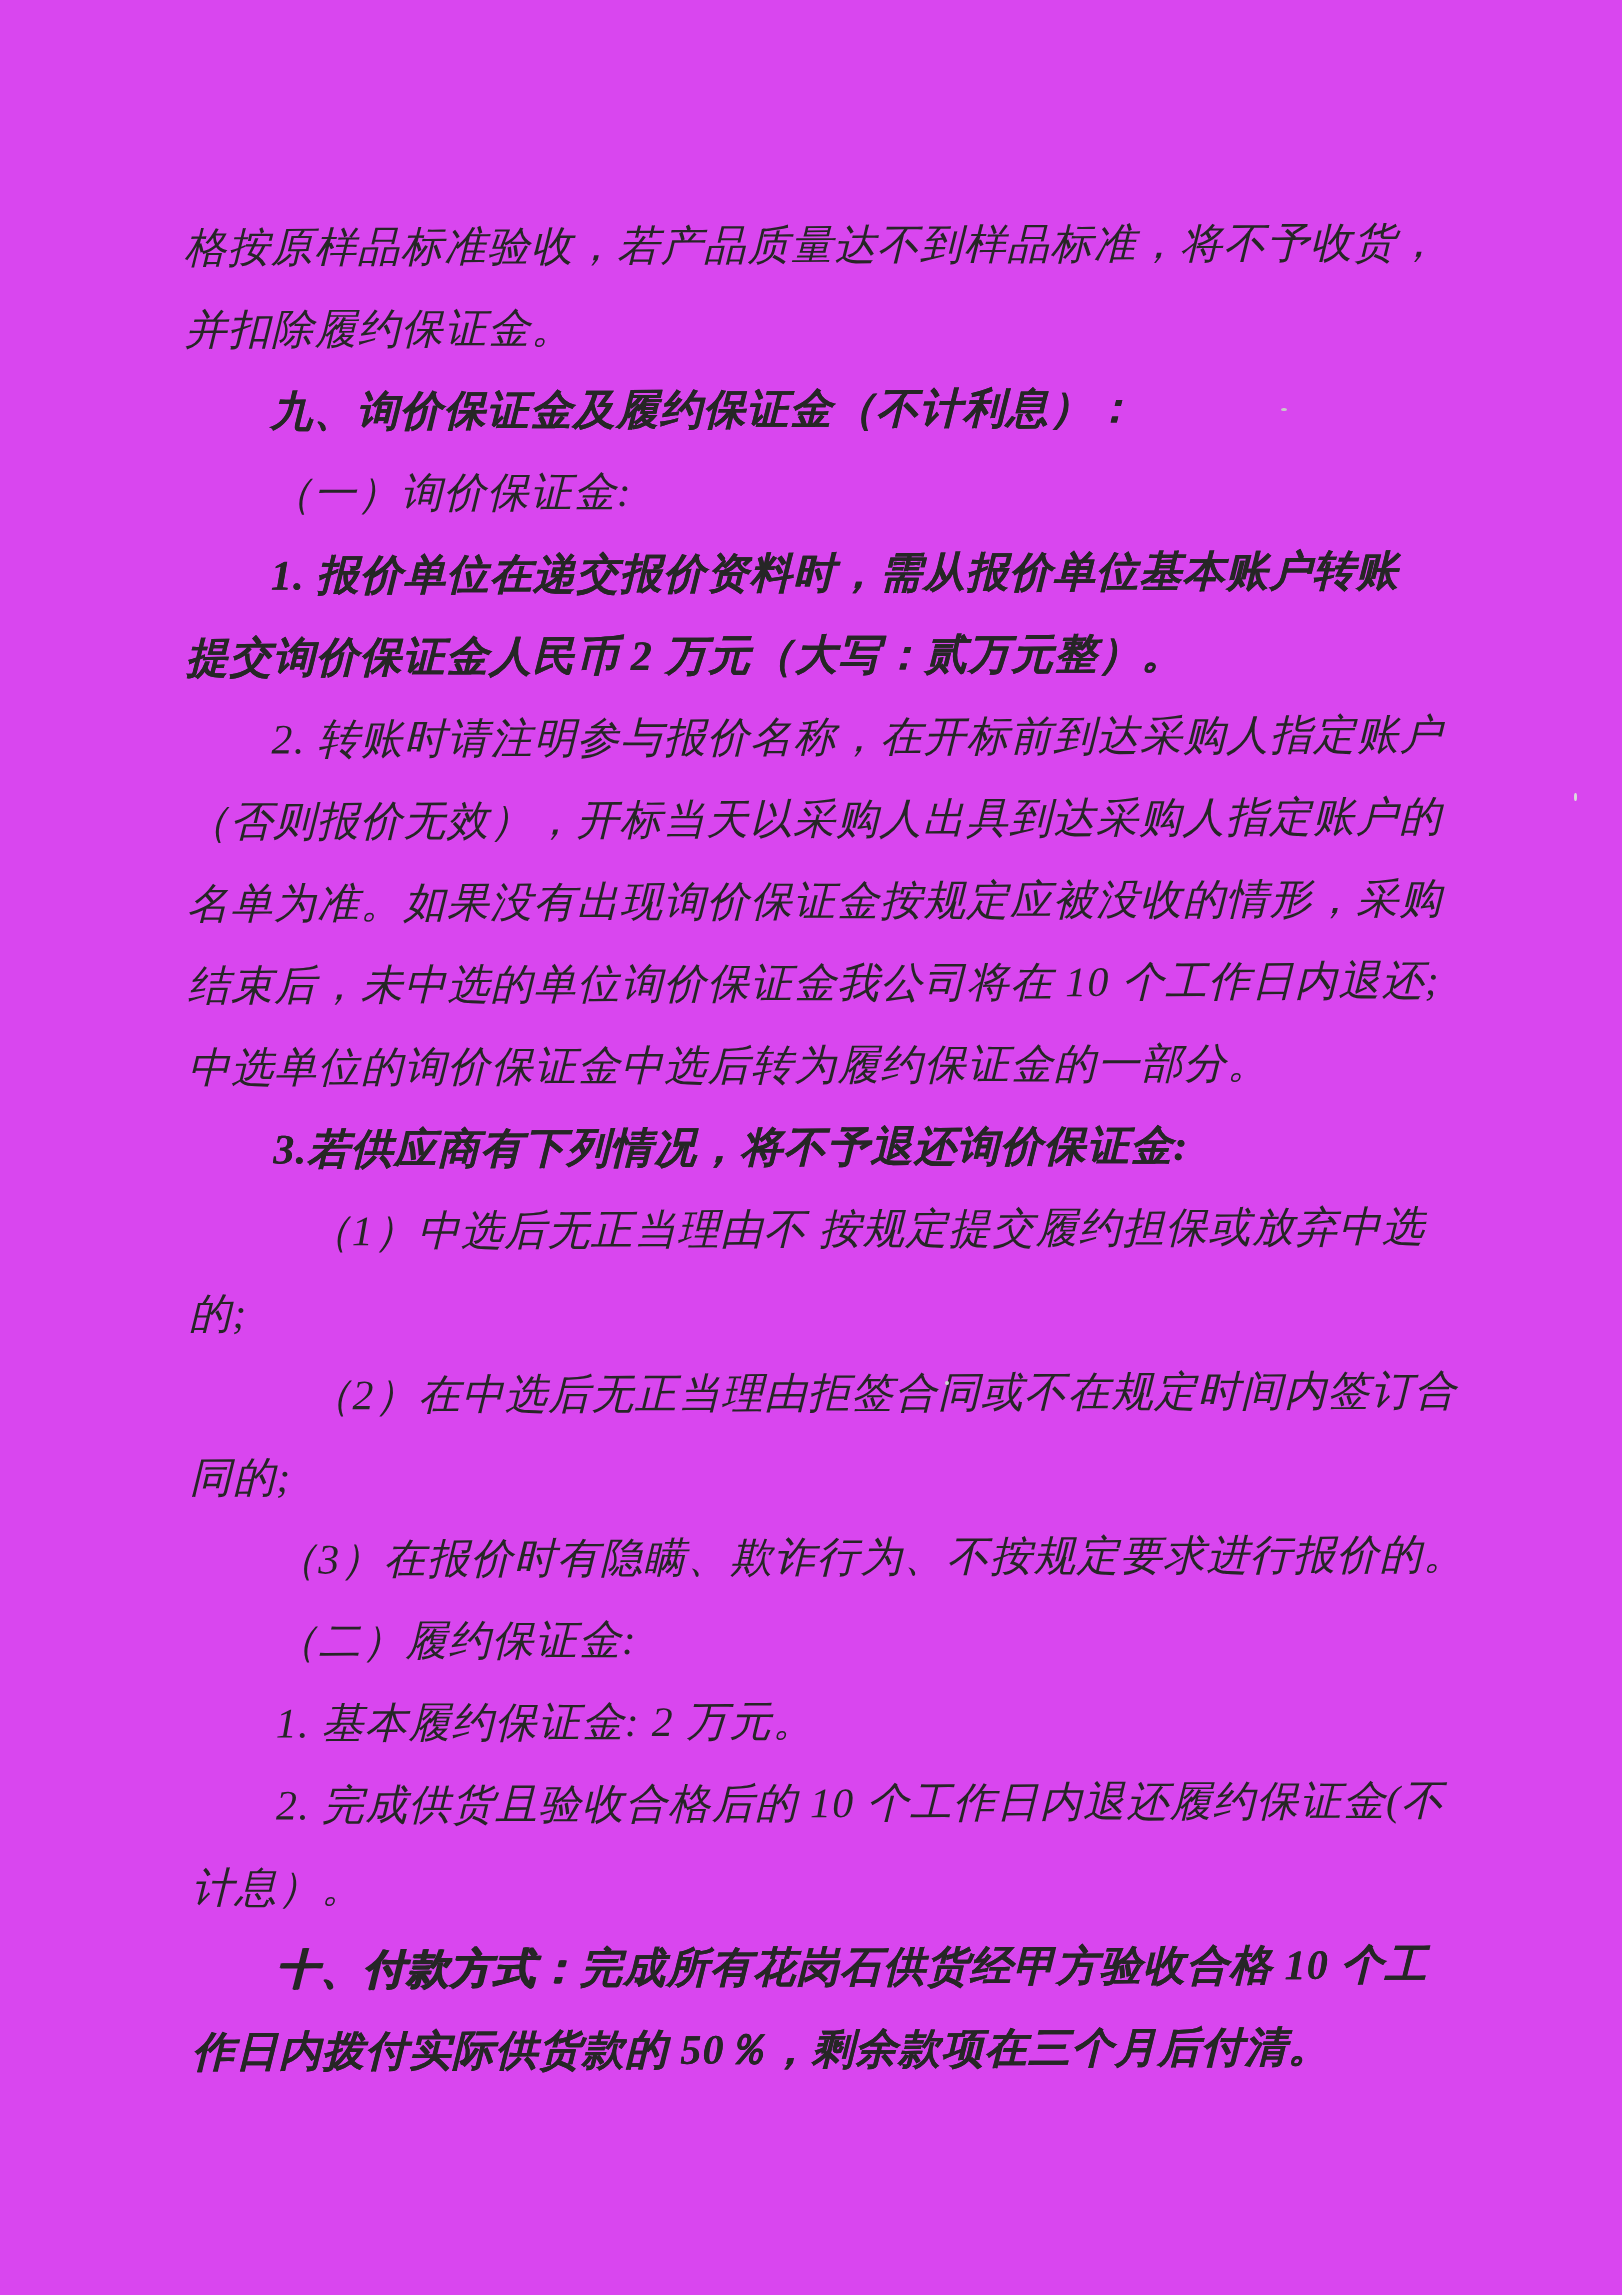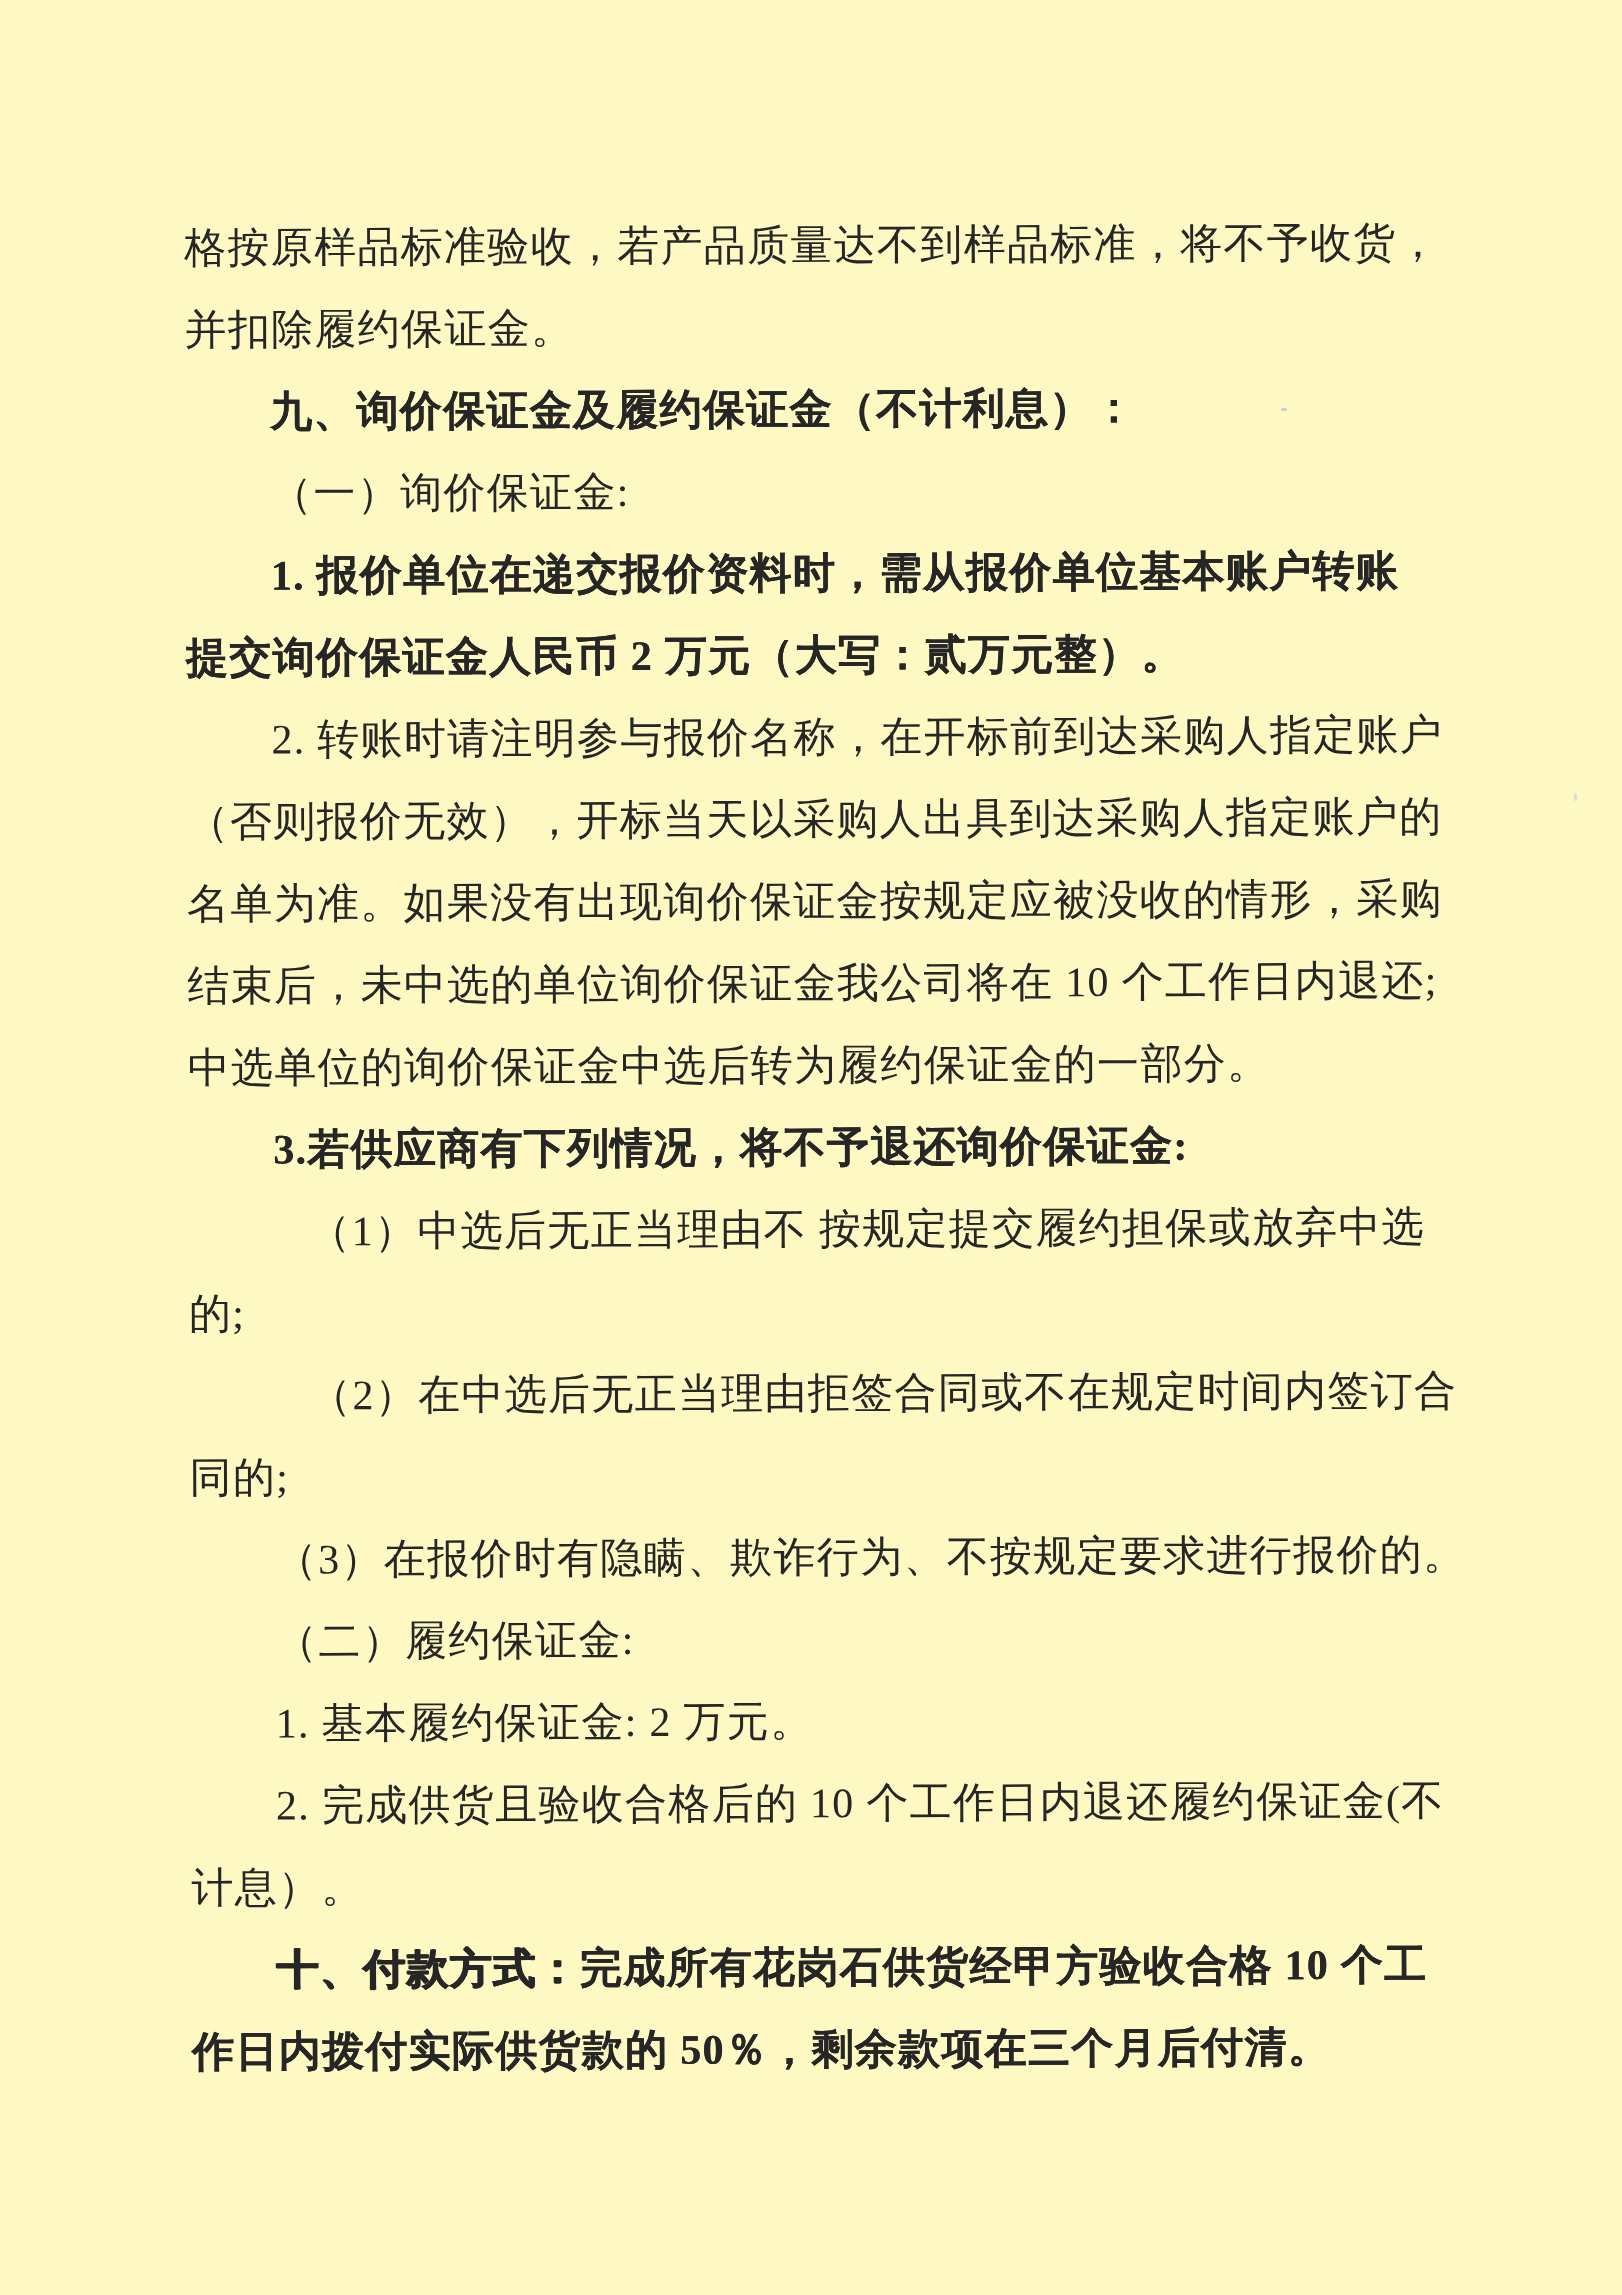--- a/index.html
+++ b/index.html
@@ -9,22 +9,23 @@
   }
   body {
     width: 1623px;
     height: 2295px;
     font-family: "Liberation Serif", "DejaVu Serif", serif;
   }
   .sheet {
     position: relative;
     width: 1623px;
     height: 2295px;
-    background: #fef9c3;
+    background: #d946ef;
     overflow: hidden;
+    font-style: italic;
   }
   .text-block {
     position: absolute;
     left: 184px;
     top: 207px;
     width: 1302px;
     transform: rotate(-0.25deg);
     transform-origin: 0 0;
     font-size: 42px;
     letter-spacing: 1.3px;

